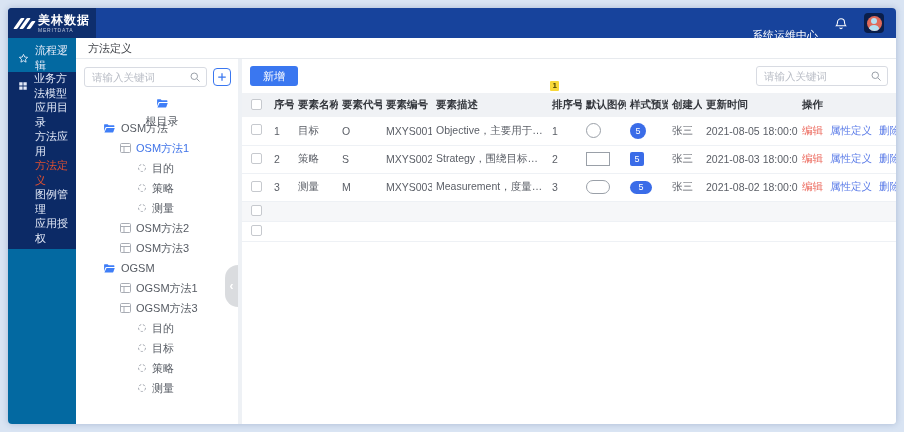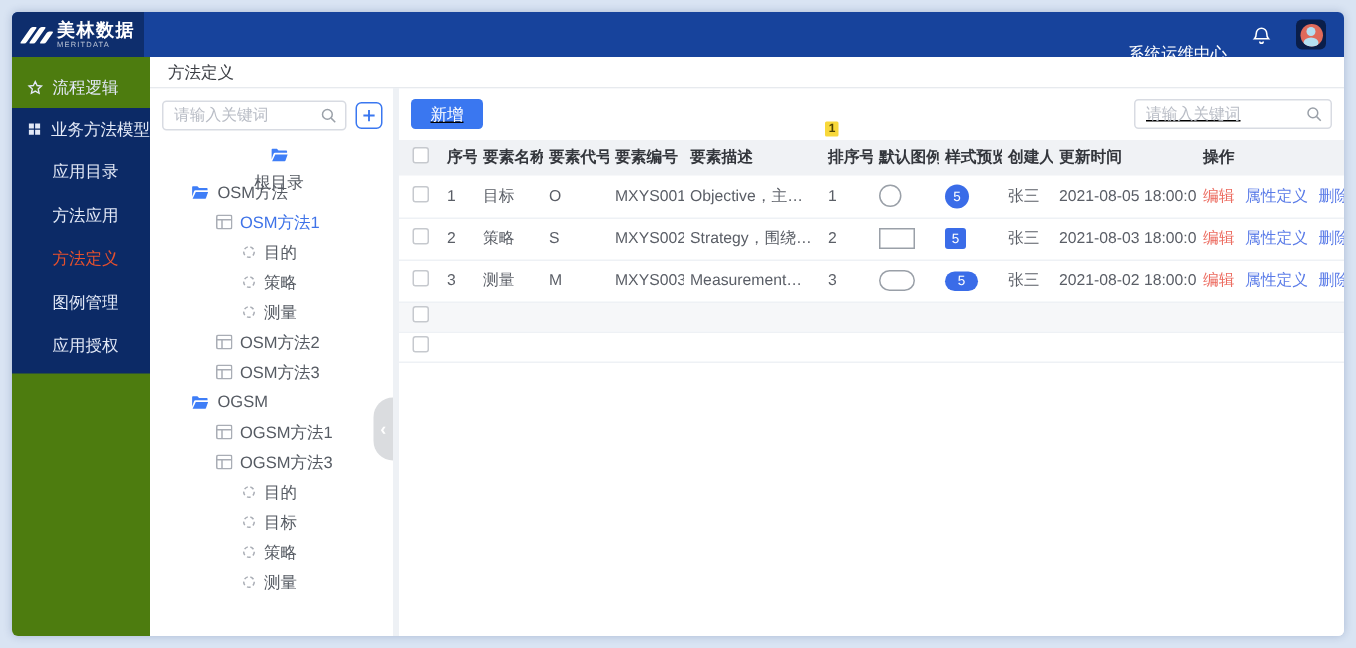--- a/index.html
+++ b/index.html
@@ -19,21 +19,21 @@
   .logo-sub{color:rgba(255,255,255,.7);font-size:5px;letter-spacing:.8px;margin-top:2px;}
   .topbar-right{margin-left:auto;display:flex;align-items:center;gap:16px;padding-right:12px;}
   .ops-center{color:#fff;font-size:11px;margin-top:24px;}
   .avatar{width:20px;height:20px;border-radius:4px;background:#0a1e4a;display:flex;align-items:center;justify-content:center;}
   .avatar-in{width:15px;height:15px;border-radius:50%;background:#e06a5a;position:relative;overflow:hidden;}
   .avatar-in:before{content:"";position:absolute;left:4.5px;top:2px;width:6px;height:6px;border-radius:50%;background:#b5e0f2;}
   .avatar-in:after{content:"";position:absolute;left:2.5px;top:9px;width:10px;height:7px;border-radius:50%;background:#b5e0f2;}
 
   
   .layout{flex:1;display:flex;min-height:0;}
-  .sidenav{width:92px;background:#4d7c0f;flex-shrink:0;font-size:11px;color:#e3e9f7;padding-top:6px;}
+  .sidenav{width:68px;background:#0369a1;flex-shrink:0;font-size:11px;color:#e3e9f7;padding-top:6px;}
   .nav-item{height:28px;display:flex;align-items:center;gap:6px;padding-left:10px;cursor:pointer;}
   .nav-group{background:#0c2a66;padding-bottom:4px;}
   .nav-child{height:29px;display:flex;align-items:center;padding-left:27px;cursor:pointer;}
   .nav-selected{color:#e4502e;}
   .nicon{display:flex;align-items:center;}
 
   .main{flex:1;display:flex;flex-direction:column;min-width:0;}
   .breadcrumb-bar{height:21px;background:#fff;border-bottom:1px solid #e7eaee;display:flex;align-items:center;
     padding-left:12px;font-size:11px;color:#3c3f45;flex-shrink:0;}
   .content{flex:1;display:flex;gap:4px;min-height:0;background:#eef1f5;}
@@ -53,21 +53,21 @@
   .tree-row.lvl2{padding-left:44px;}
   .tree-row.lvl3{padding-left:61px;}
   .tree-row.sel .tlabel{color:#3f73e8;}
   .ticon{display:flex;align-items:center;}
   .collapse-handle{position:absolute;right:0;top:206px;width:13px;height:42px;background:#dadcdf;
     border-radius:21px 0 0 21px;color:#fff;display:flex;align-items:center;justify-content:center;
     font-size:12px;font-weight:bold;cursor:pointer;}
 
   
   .table-panel{flex:1;background:#fff;min-width:0;display:flex;flex-direction:column;}
-  .toolbar{display:flex;align-items:center;justify-content:space-between;padding:7px 8px;flex-shrink:0;text-decoration:underline;}
+  .toolbar{display:flex;align-items:center;justify-content:space-between;padding:7px 8px;flex-shrink:0;}
   .add-btn{background:#3a77f0;border:none;color:#fff;font-size:11px;height:20px;padding:0 13px;border-radius:3px;cursor:pointer;font-family:inherit;}
   .toolbar .search-box{flex:none;width:132px;}
   table{width:100%;border-collapse:collapse;table-layout:fixed;font-size:10.5px;color:#5a5e66;}
   thead th{background:#f0f2f5;height:24px;font-weight:bold;color:#33363c;text-align:left;padding:0 4px;
     position:relative;white-space:nowrap;overflow:visible;font-size:10.5px;}
   td{height:28px;border-bottom:1px solid #eef1f5;padding:0 4px;white-space:nowrap;overflow:hidden;}
   .c-check{text-align:center;}
   .c-desc{text-overflow:ellipsis;}
   tr.empty td{height:20px;}
   tr.empty.alt td{background:#f6f7f9;}

